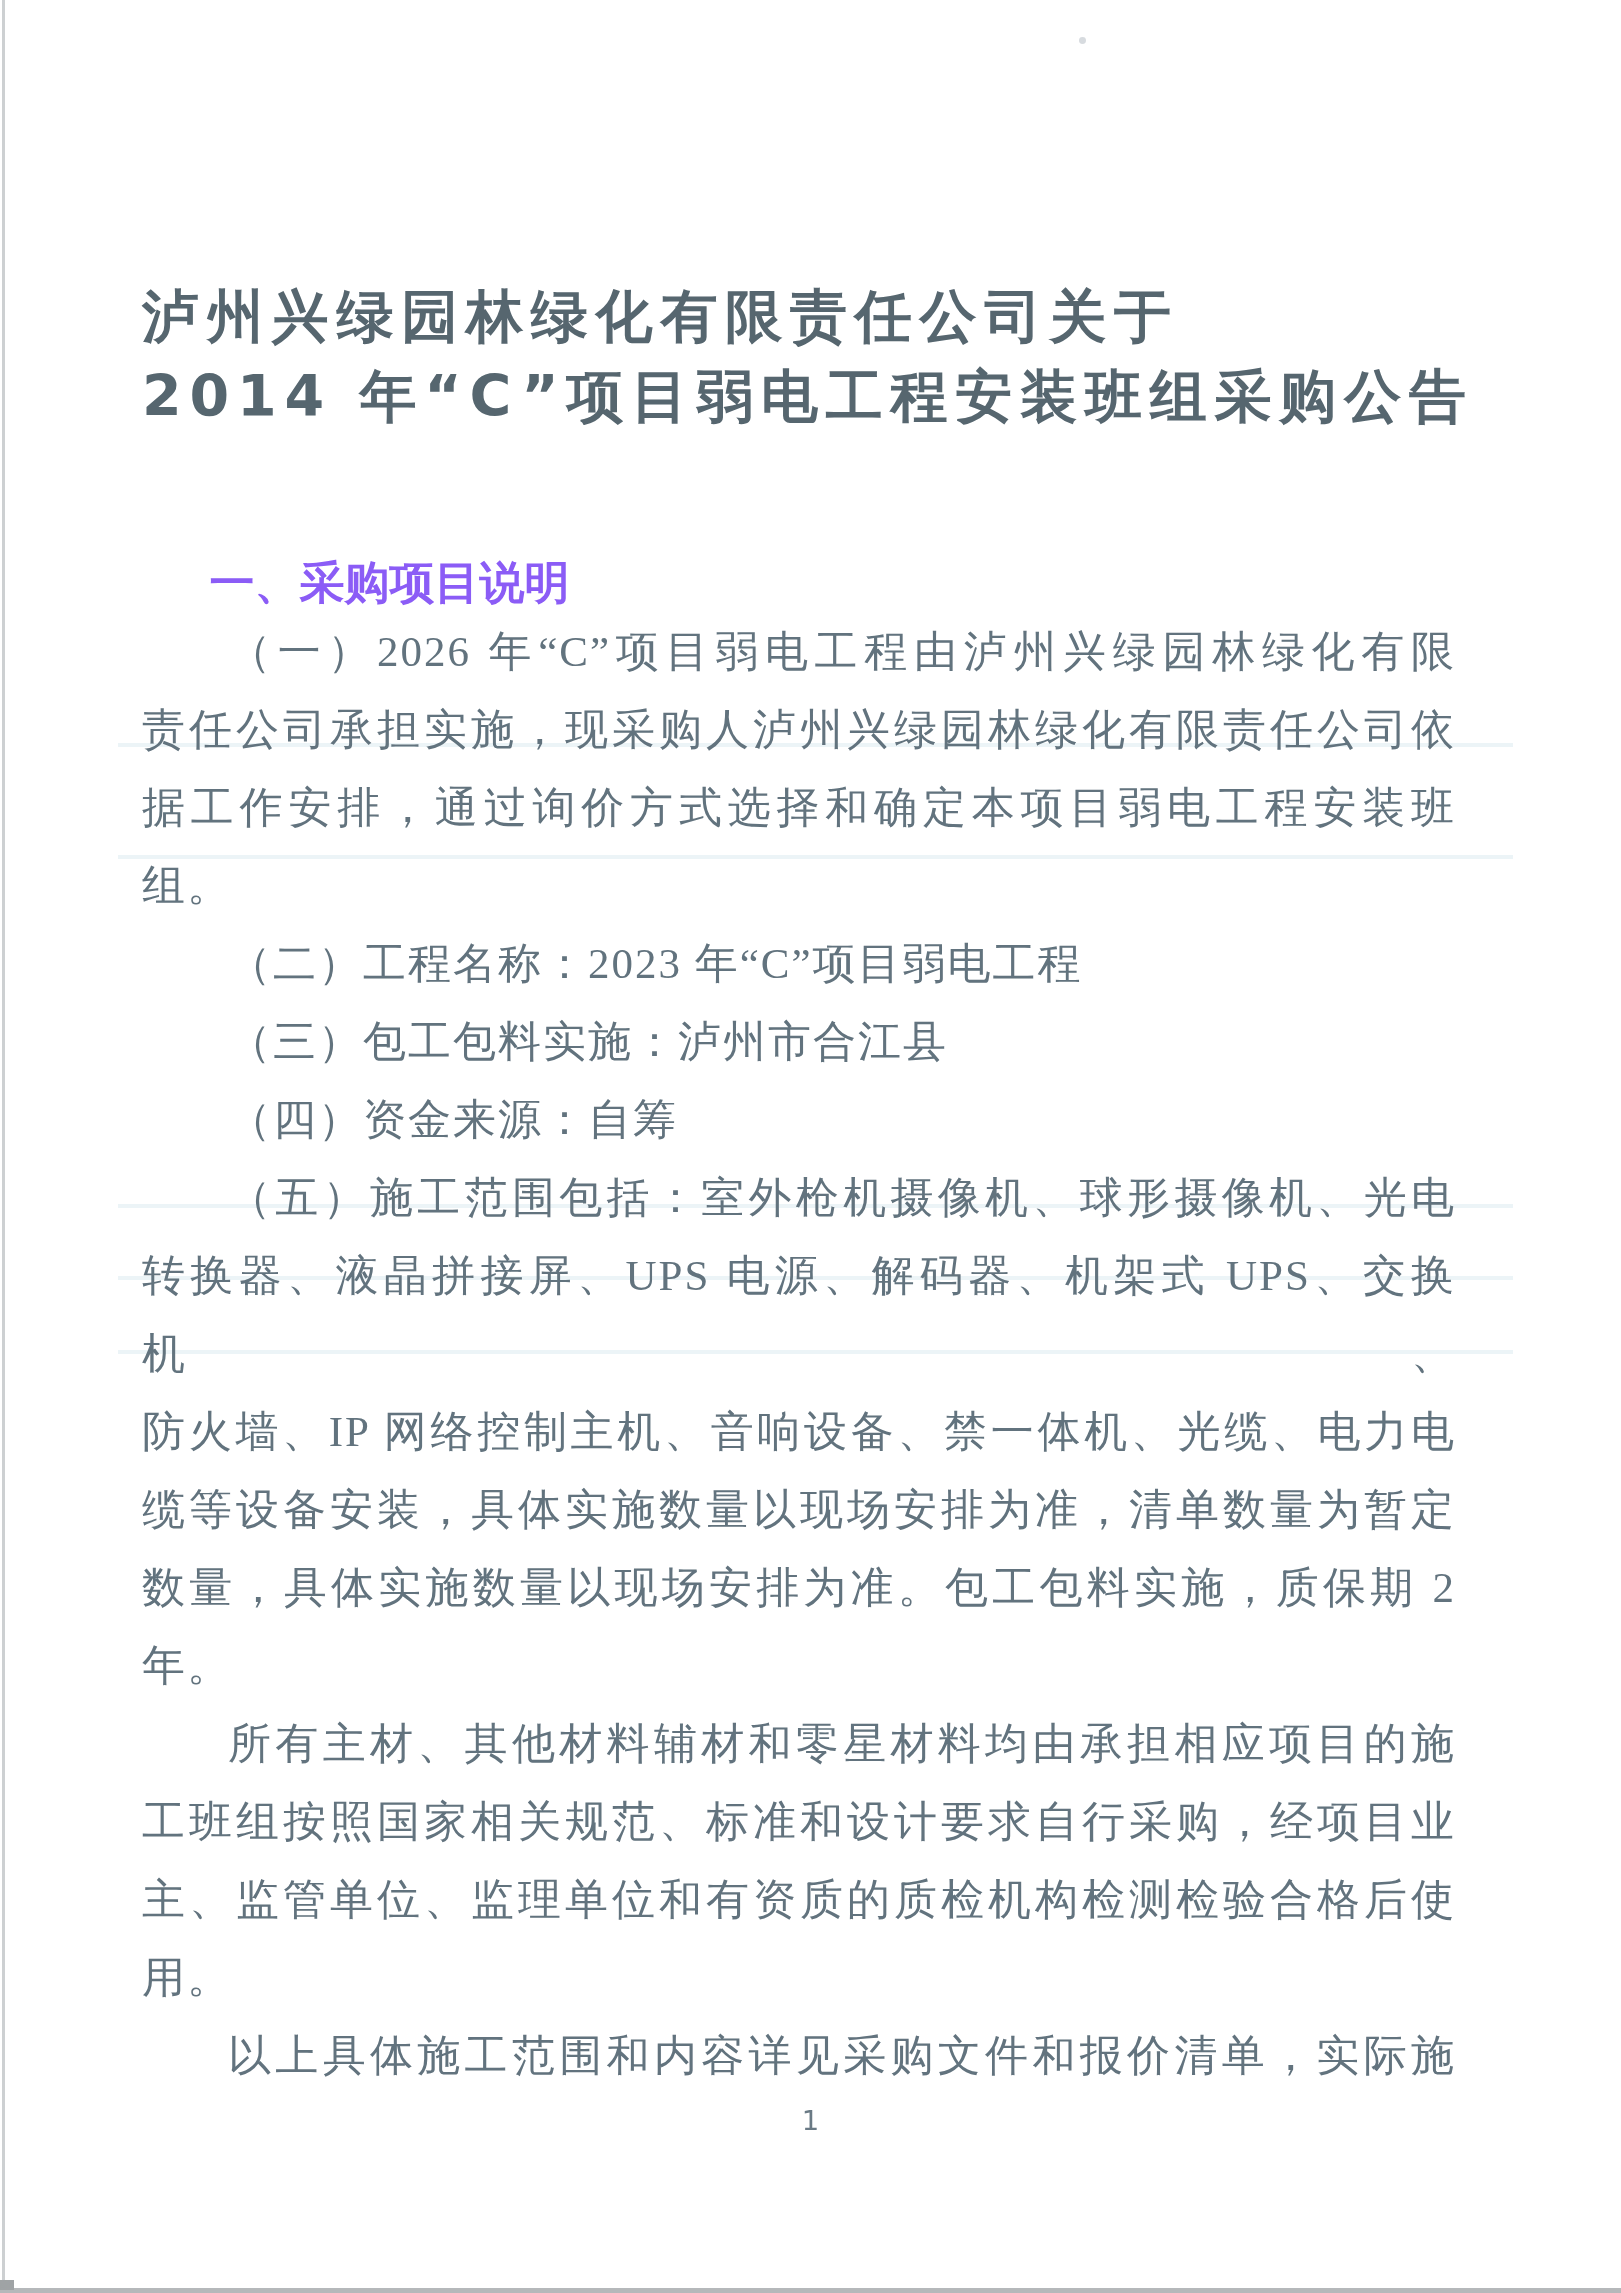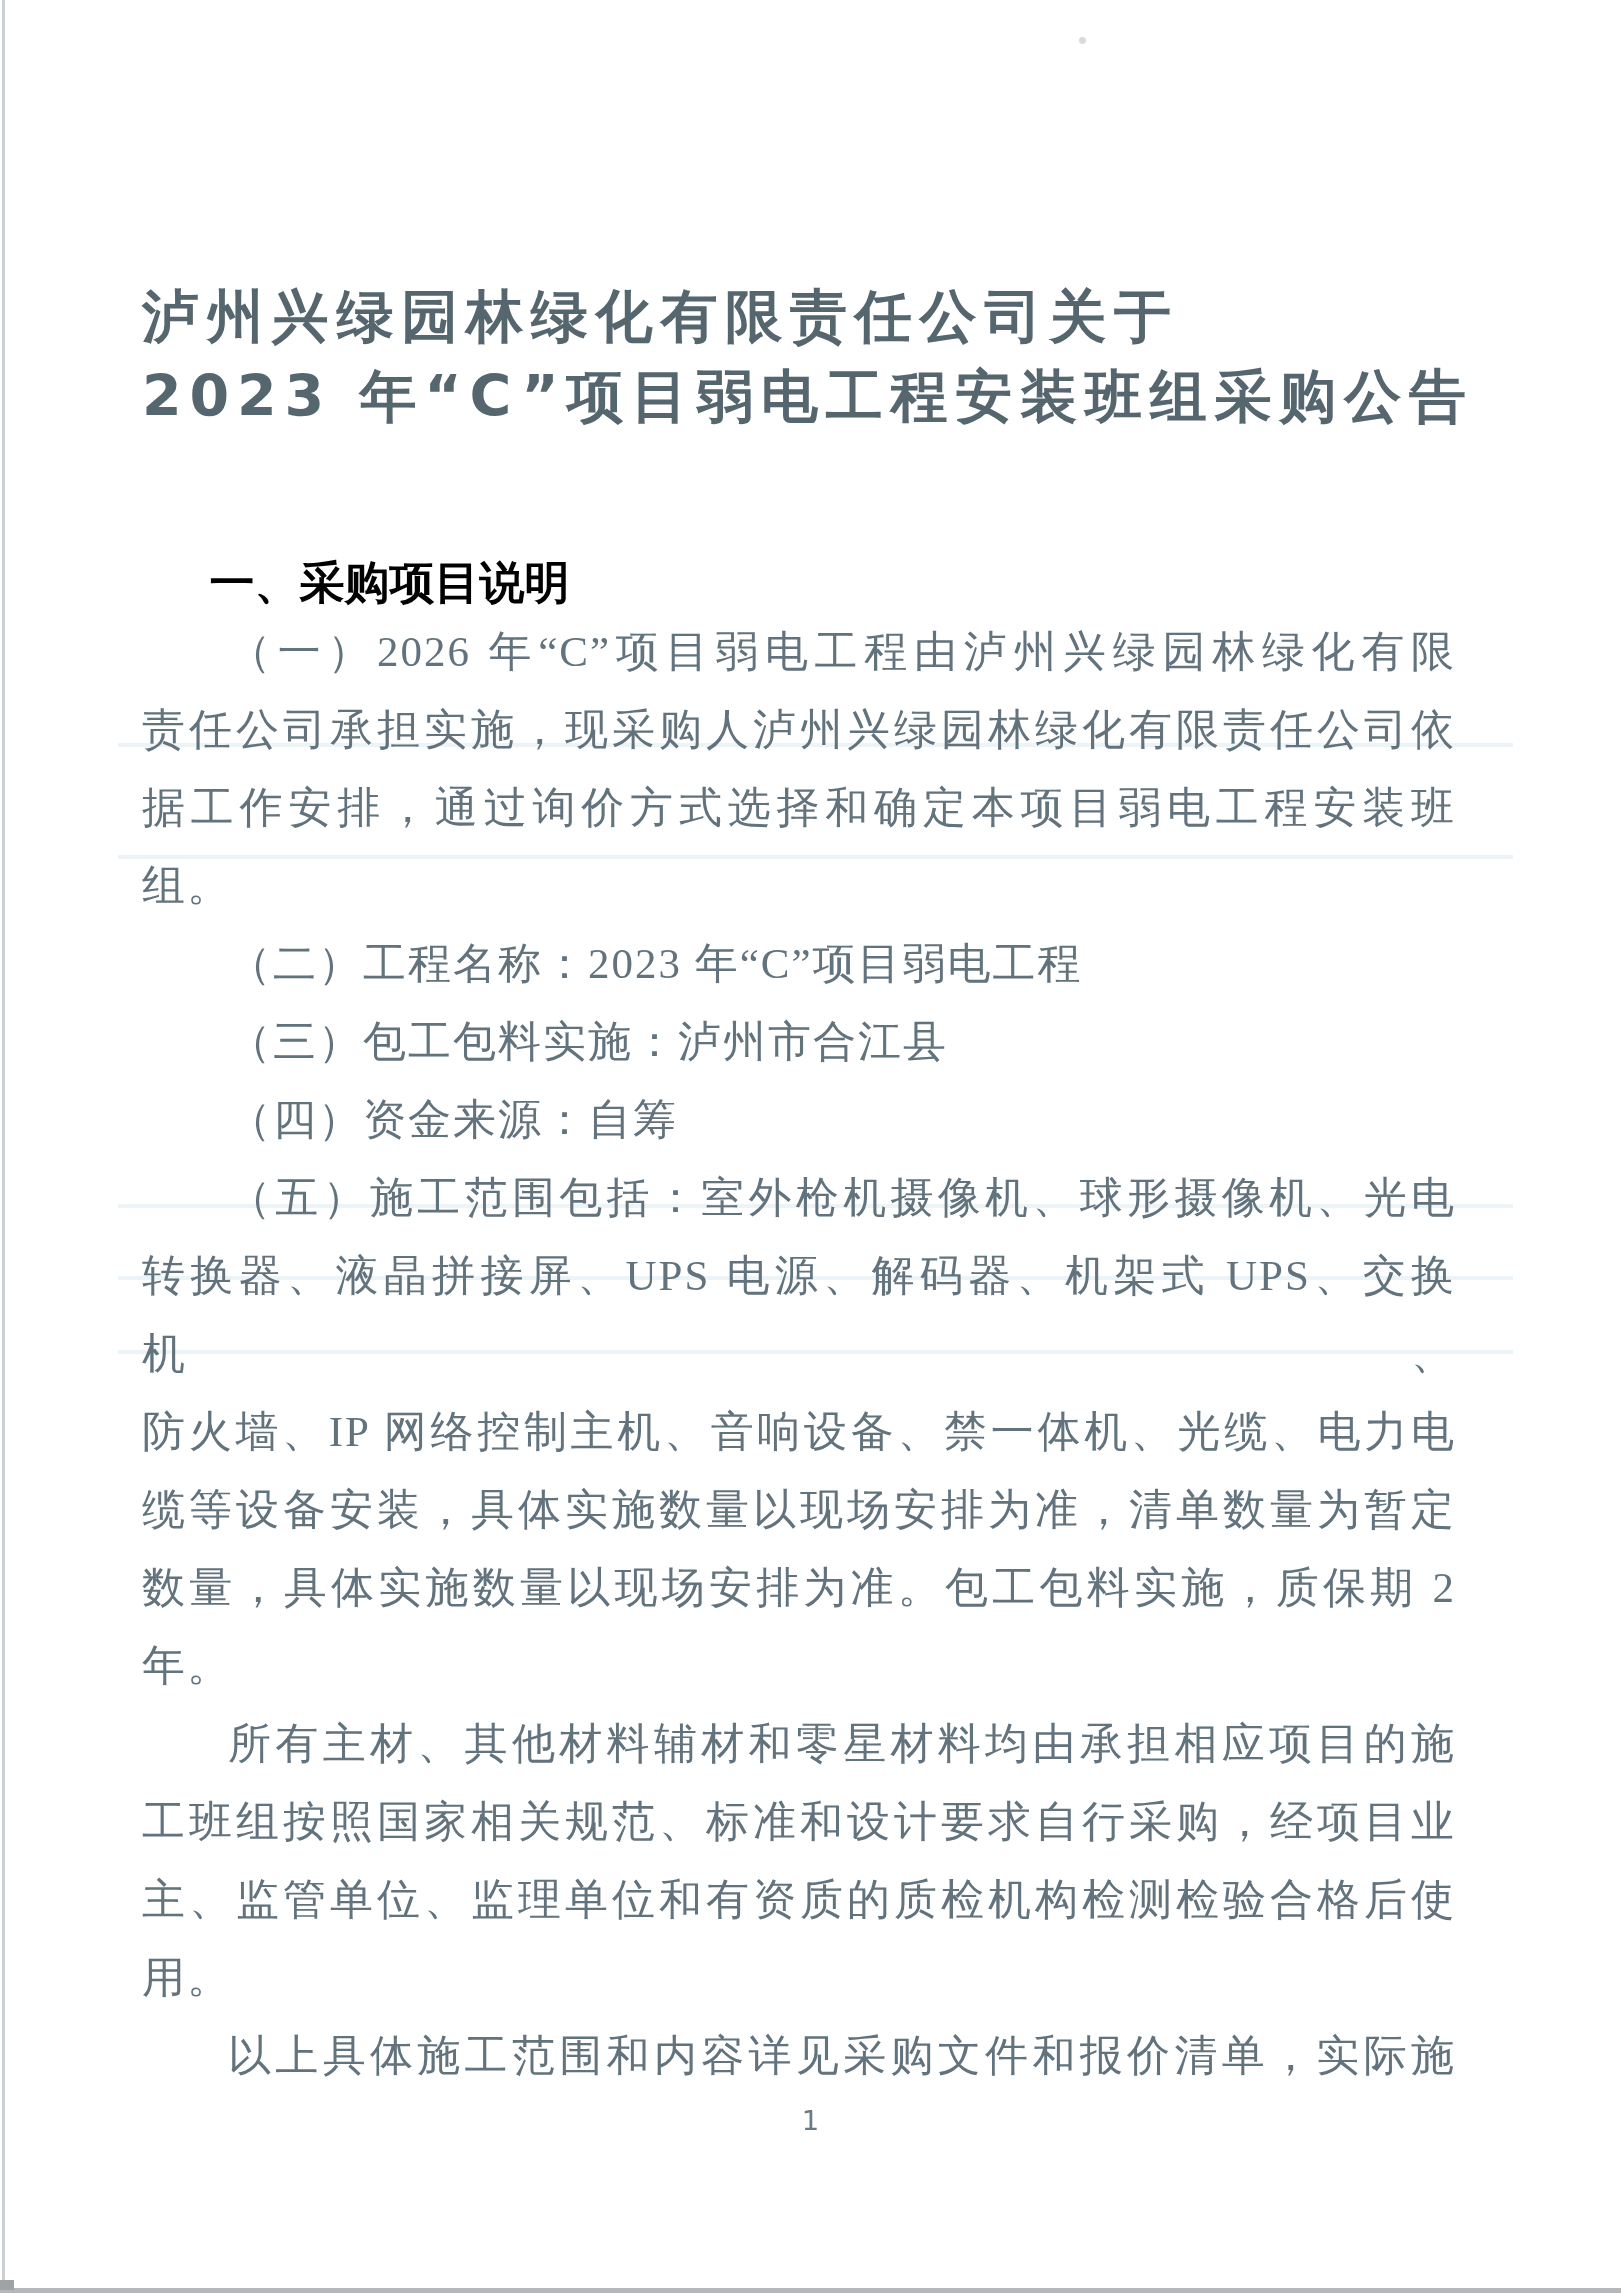--- a/index.html
+++ b/index.html
@@ -31,21 +31,21 @@
     color:#56666f;
     white-space:nowrap;
   }
 
   .section-heading{
     margin-top:116px;
     font-family:"DejaVu Sans","Liberation Sans",sans-serif;
     font-weight:bold;
     font-size:45px;
     line-height:61px;
-    color:#000000;
+    color:#8b5cf6;
     text-indent:1.5em;
   }
 
   .body-block{margin-top:0;}
   .line{
     font-size:43px;
     line-height:78px;
     letter-spacing:2px;
     color:#62737e;
     text-align:left;
@@ -78,21 +78,21 @@
   <div class="streak s1"></div>
   <div class="streak s2"></div>
   <div class="streak s3"></div>
   <div class="streak s4"></div>
   <div class="streak s5"></div>
 
   <div class="content">
 
     <div class="title-block">
       <div class="title-line">泸州兴绿园林绿化有限责任公司关于</div>
-      <div class="title-line">2023 年“C”项目弱电工程安装班组采购公告</div>
+      <div class="title-line">2014 年“C”项目弱电工程安装班组采购公告</div>
     </div>
 
     <div class="section-heading">一、采购项目说明</div>
 
     <div class="body-block">
       <div class="line indent fill">（一）2026 年“C”项目弱电工程由泸州兴绿园林绿化有限</div>
       <div class="line fill">责任公司承担实施，现采购人泸州兴绿园林绿化有限责任公司依</div>
       <div class="line fill">据工作安排，通过询价方式选择和确定本项目弱电工程安装班</div>
       <div class="line">组。</div>
       <div class="line indent">（二）工程名称：2023 年“C”项目弱电工程</div>

